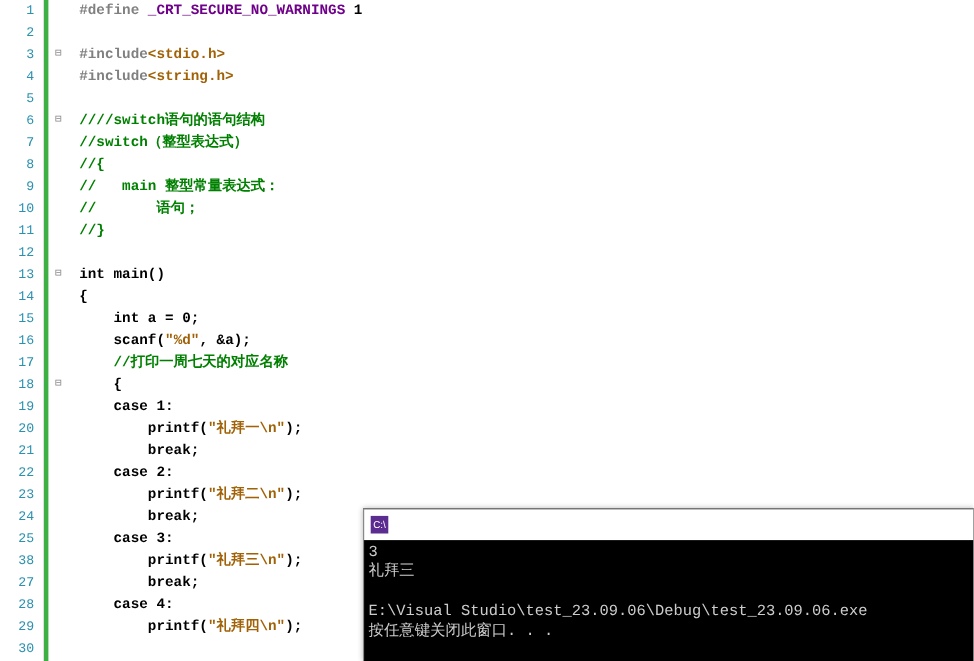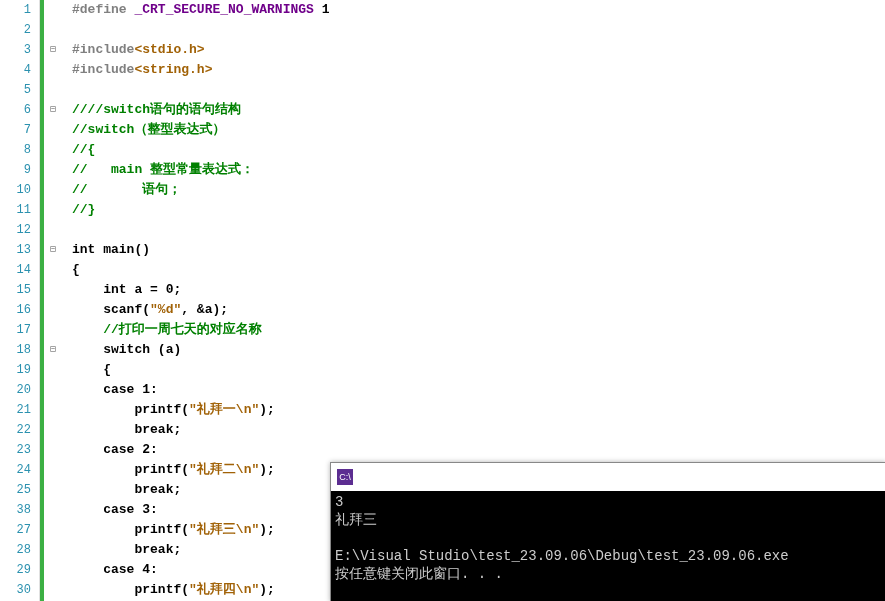--- a/index.html
+++ b/index.html
@@ -154,21 +154,20 @@
     <div class="line"><span class="com">//{</span></div>
     <div class="line"><span class="com">//   main 整型常量表达式：</span></div>
     <div class="line"><span class="com">//       语句；</span></div>
     <div class="line"><span class="com">//}</span></div>
     <div class="line"></div>
     <div class="line"><span class="kw">int</span><span> main()</span></div>
     <div class="line"><span>{</span></div>
     <div class="line">    <span class="kw">int</span><span> a = 0;</span></div>
     <div class="line">    <span>scanf</span><span>(</span><span class="str">"%d"</span><span>, &amp;a);</span></div>
     <div class="line">    <span class="com">//打印一周七天的对应名称</span></div>
-    <div class="line">    <span class="kw">switch</span><span> (a)</span></div>
     <div class="line">    <span>{</span></div>
     <div class="line">    <span class="kw">case</span><span> 1:</span></div>
     <div class="line">        <span>printf</span><span>(</span><span class="str">"礼拜一\n"</span><span>);</span></div>
     <div class="line">        <span class="kw">break</span><span>;</span></div>
     <div class="line">    <span class="kw">case</span><span> 2:</span></div>
     <div class="line">        <span>printf</span>(<span class="str">"礼拜二\n"</span>);</div>
     <div class="line">        <span class="kw">break</span>;</div>
     <div class="line">    <span class="kw">case</span><span> 3:</span></div>
     <div class="line">        <span>printf</span>(<span class="str">"礼拜三\n"</span>);</div>
     <div class="line">        <span class="kw">break</span>;</div>

